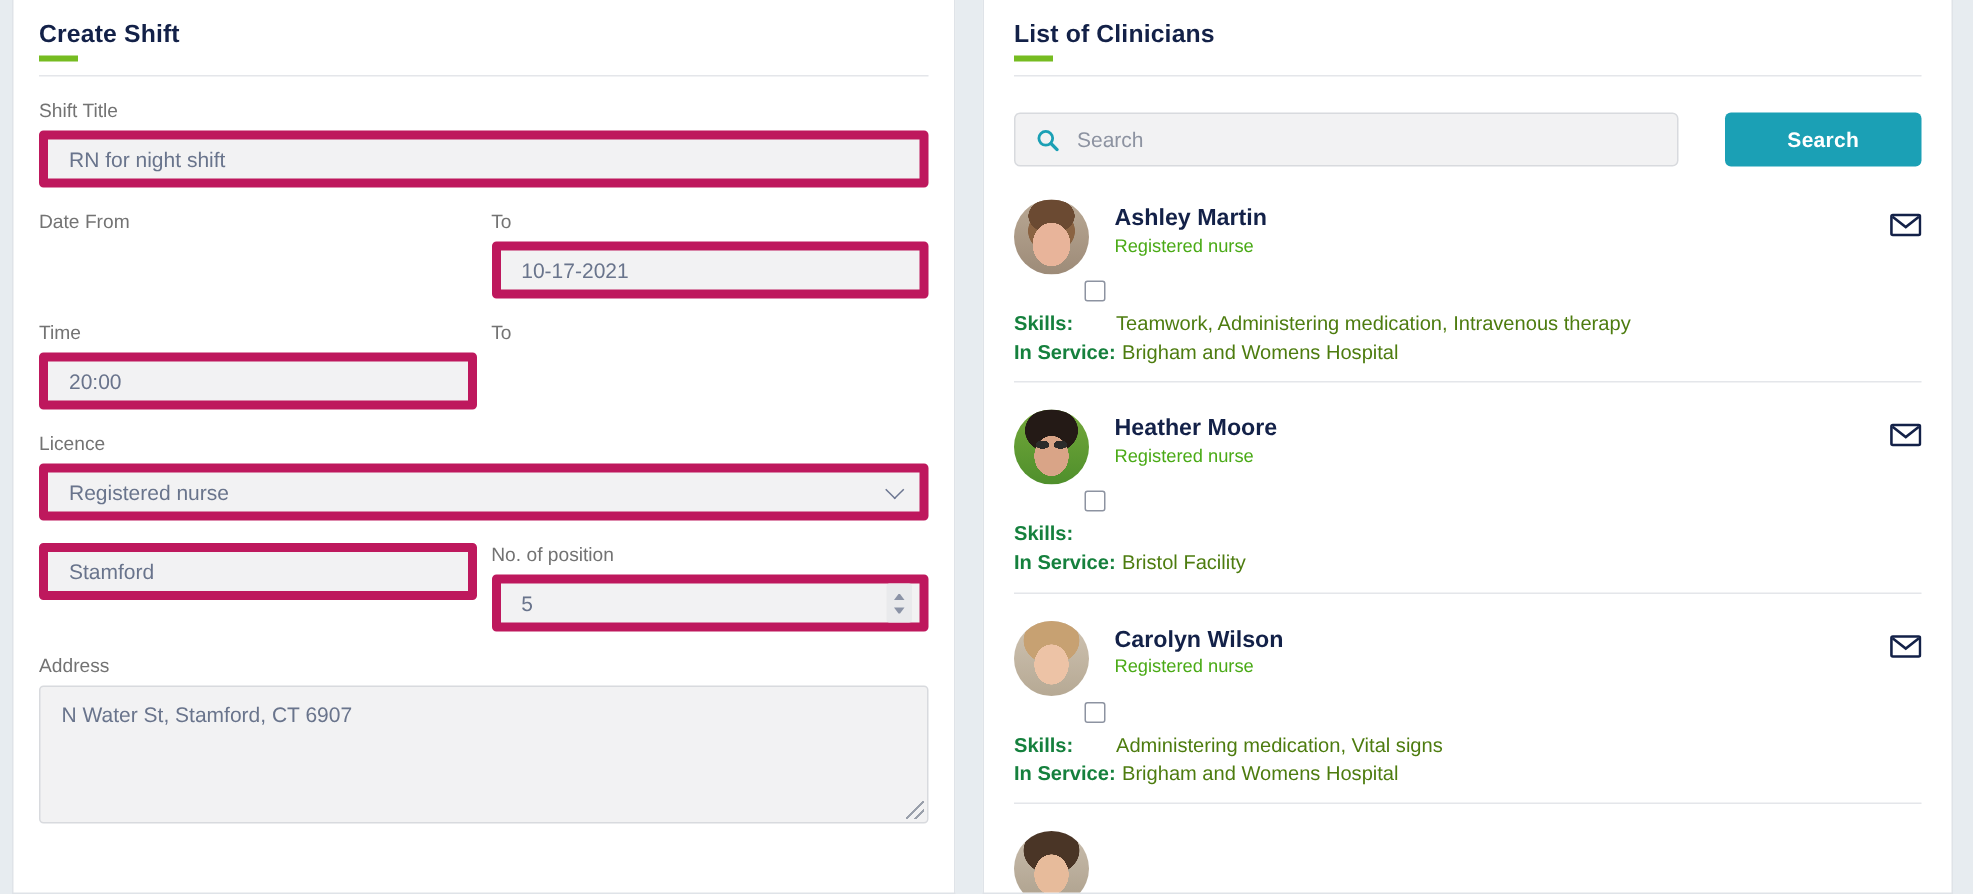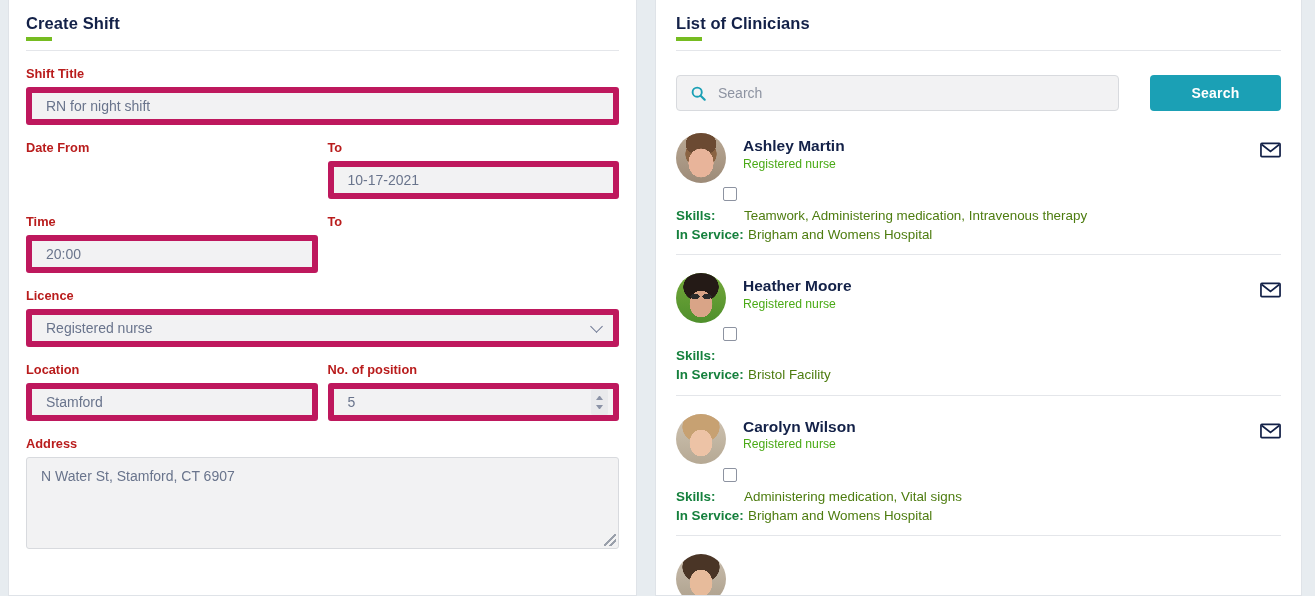--- a/index.html
+++ b/index.html
@@ -48,22 +48,22 @@
     background: #76bc21;
   }
   .head-rule {
     height: 1px; background: #e4e6ea;
     margin-top: 17px;
   }
 
   
   .field-label {
     font-size: 12.8px;
-    font-weight: bold;
-    color: #b91c1c;
+    font-weight: normal;
+    color: #737373;
     margin-bottom: 6px;
     display: block;
   }
   .form-row { display: flex; gap: 10px; }
   .col { flex: 1; min-width: 0; }
   .fld-group { margin-top: 15px; }
 
   .input {
     width: 100%;
     height: 38px;
@@ -270,21 +270,20 @@
       <label class="field-label">Licence</label>
       <div class="input select">
         <span>Registered nurse</span>
         <span class="chevron"></span>
       </div>
     </div>
 
     
     <div class="form-row fld-group">
       <div class="col">
-        <label class="field-label">Location</label>
         <div class="input">Stamford</div>
       </div>
       <div class="col">
         <label class="field-label">No. of position</label>
         <div class="input">
           <span>5</span>
           <span class="spinner">
             <span class="spin-up"></span>
             <span class="spin-dn"></span>
           </span>

